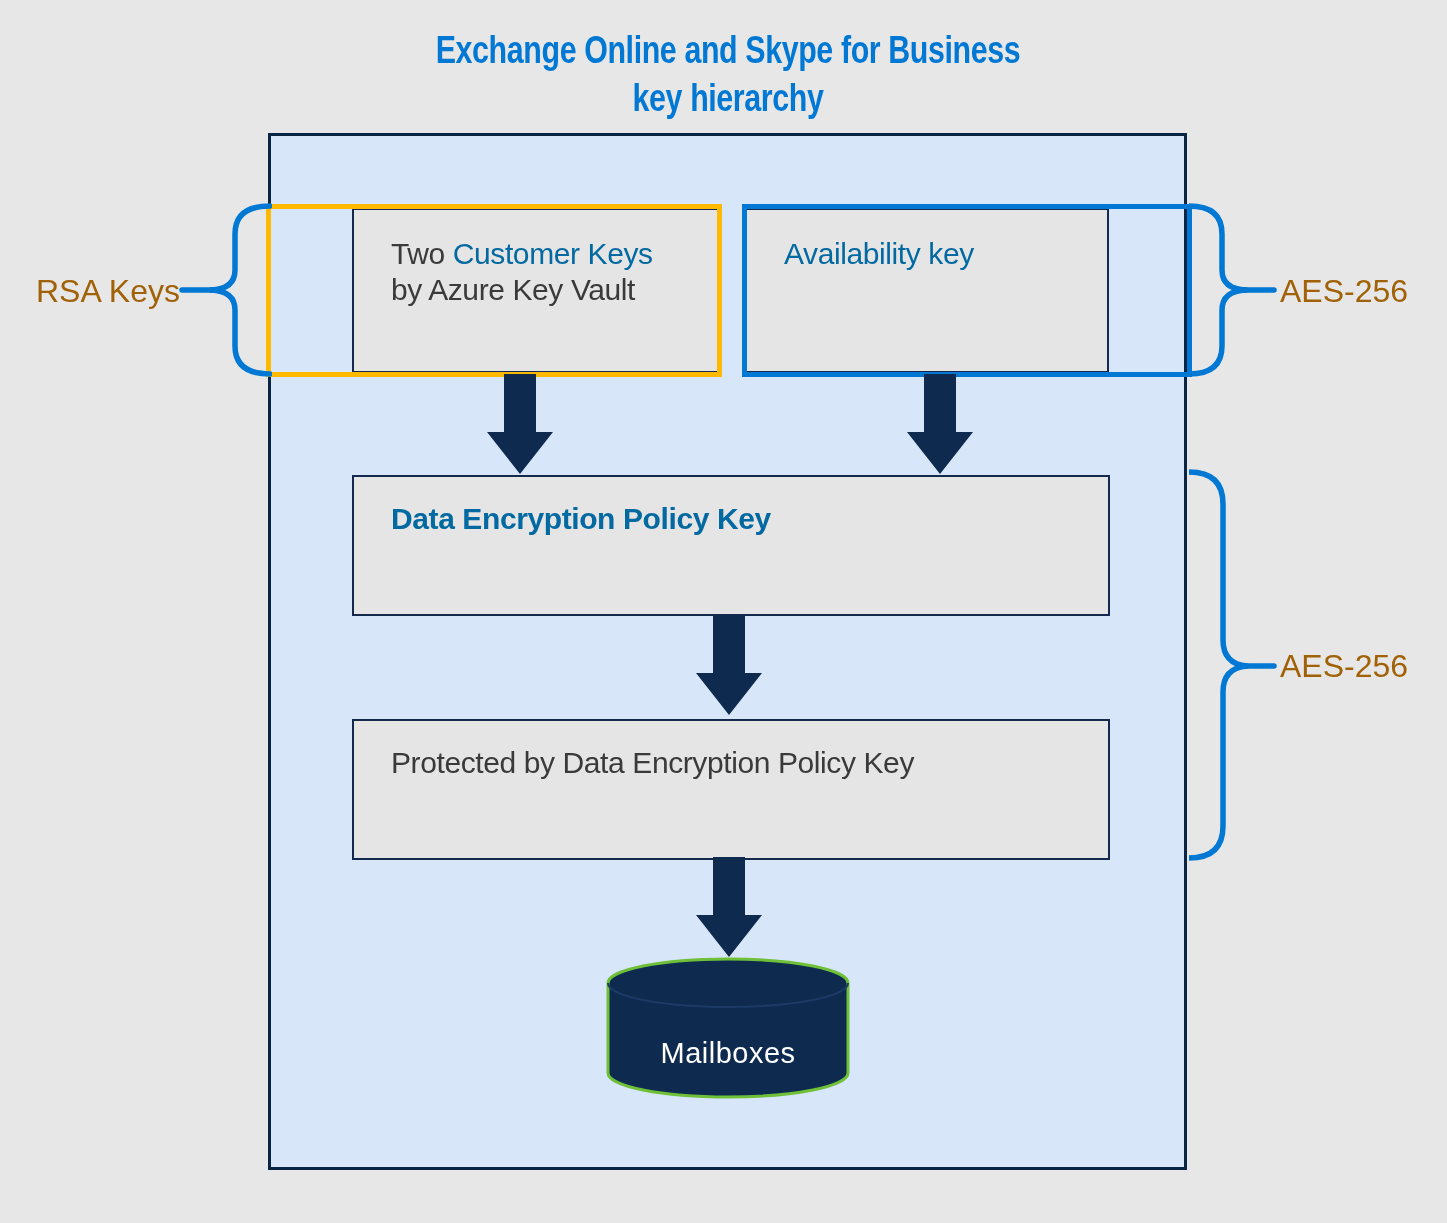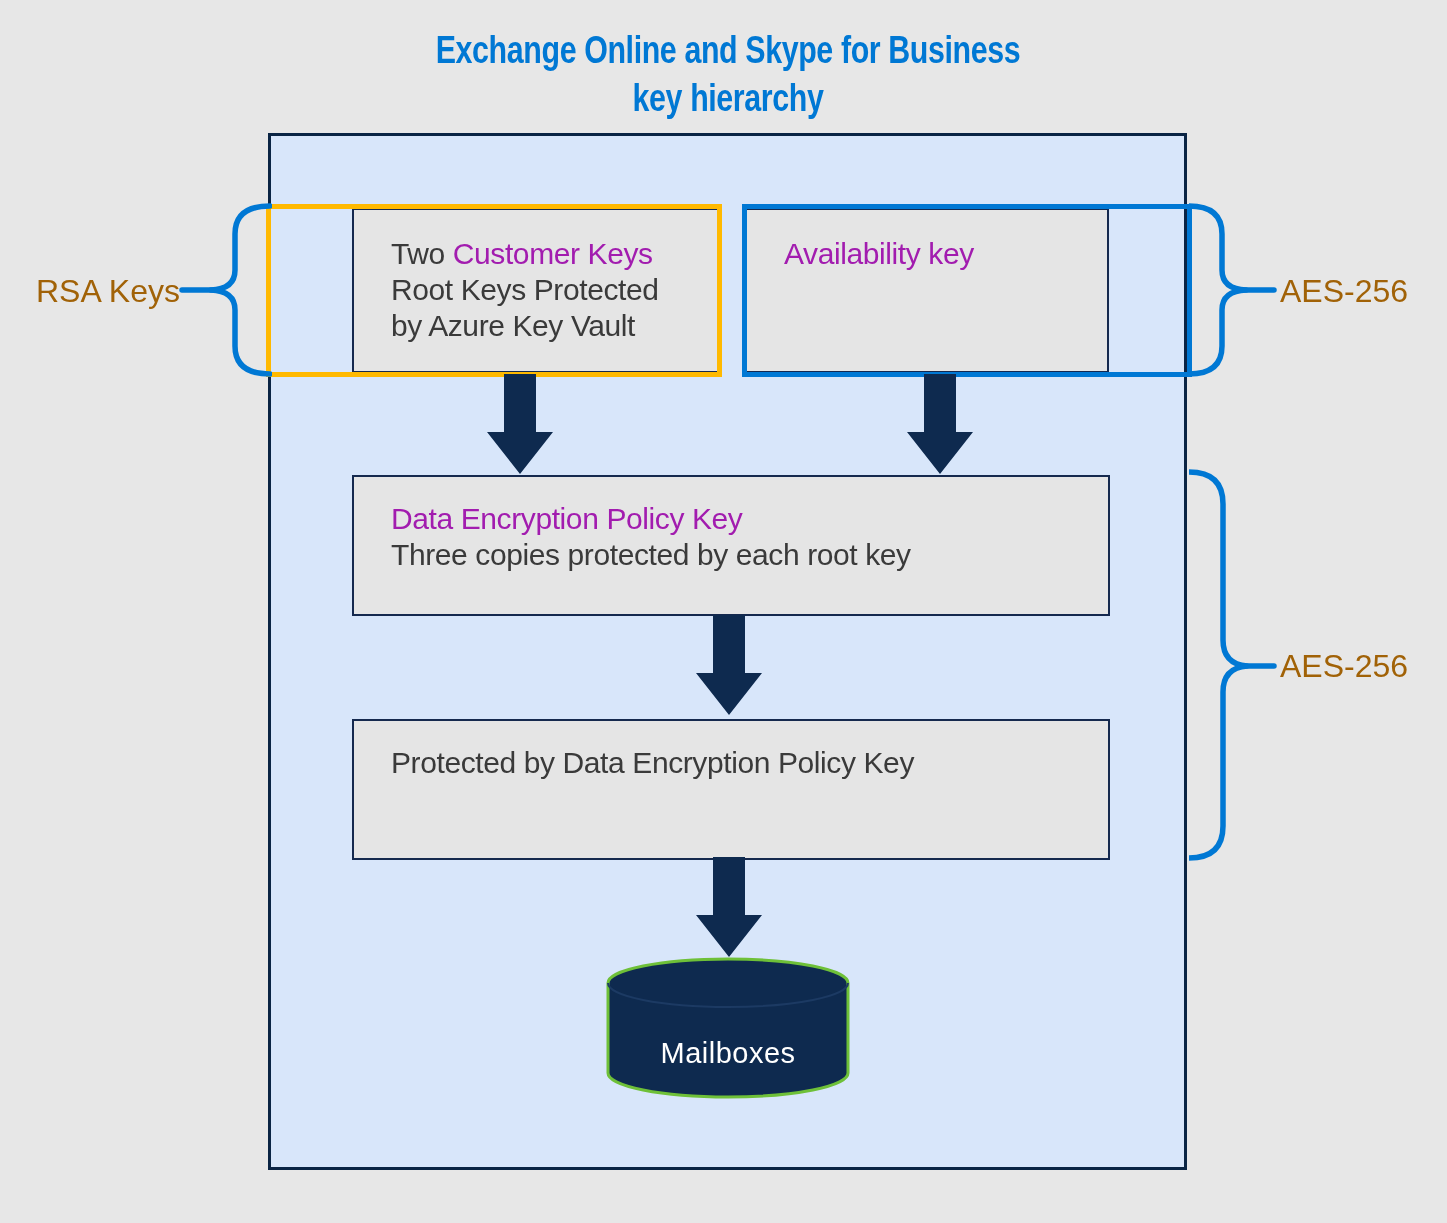--- a/index.html
+++ b/index.html
@@ -65,23 +65,23 @@
   .box-text {
     position: absolute;
     font-size: 30px;
     line-height: 36px;
     color: #3A3A3A;
     letter-spacing: -0.4px;
     white-space: nowrap;
   }
   .t-customer     { left: 383px; top: 236px; }
   .t-availability { left: 776px; top: 236px; }
-  .t-dep          { left: 383px; top: 501px; }
+  .t-dep          { left: 383px; top: 501px; font-weight: bold; }
   .t-mailbox-key  { left: 383px; top: 745px; }
-  .green { color: #a21caf; }
+  .green { color: #0369a1; }
 
   
   .side-label {
     font-size: 32px;
     line-height: 42px;
     color: #a16207;
     white-space: nowrap;
   }
   .lbl-rsa        { left: 0px;    top: 270px; width: 172px; text-align: right; }
   .lbl-aes-top    { left: 1272px; top: 270px; }
@@ -112,31 +112,29 @@
   <div class="abs gray-box box-customer"></div>
   <div class="abs gray-box box-availability"></div>
   <div class="abs gray-box box-dep"></div>
   <div class="abs gray-box box-mailbox-key"></div>
 
   <div class="abs frame frame-orange"></div>
   <div class="abs frame frame-blue"></div>
 
   <div class="box-text t-customer">
     <div><span>Two </span><span class="green">Customer Keys</span></div>
-    <div>Root Keys Protected</div>
     <div>by Azure Key Vault</div>
   </div>
 
   <div class="box-text t-availability">
     <div class="green">Availability key</div>
   </div>
 
   <div class="box-text t-dep">
     <div class="green">Data Encryption Policy Key</div>
-    <div>Three copies protected by each root key</div>
   </div>
 
   <div class="box-text t-mailbox-key">
     <div>Protected by Data Encryption Policy Key</div>
   </div>
 
   <div class="abs side-label lbl-rsa">RSA Keys</div>
   <div class="abs side-label lbl-aes-top">AES-256</div>
   <div class="abs side-label lbl-aes-bottom">AES-256</div>
 

